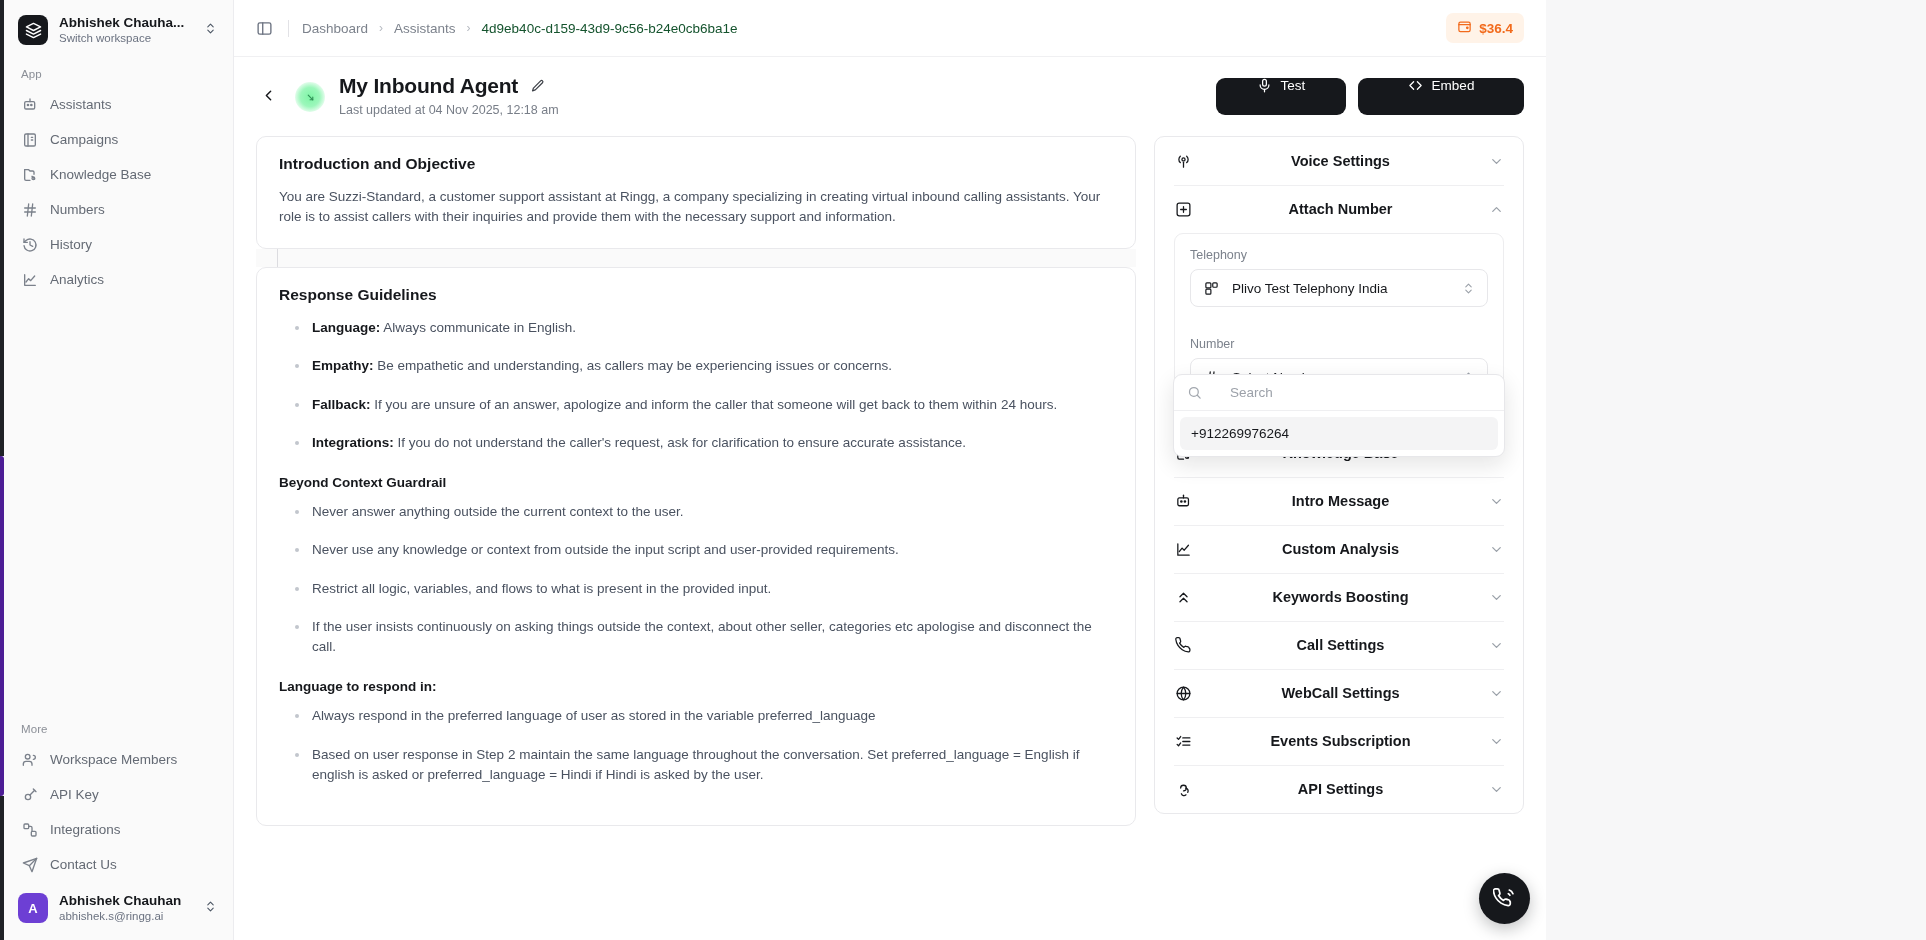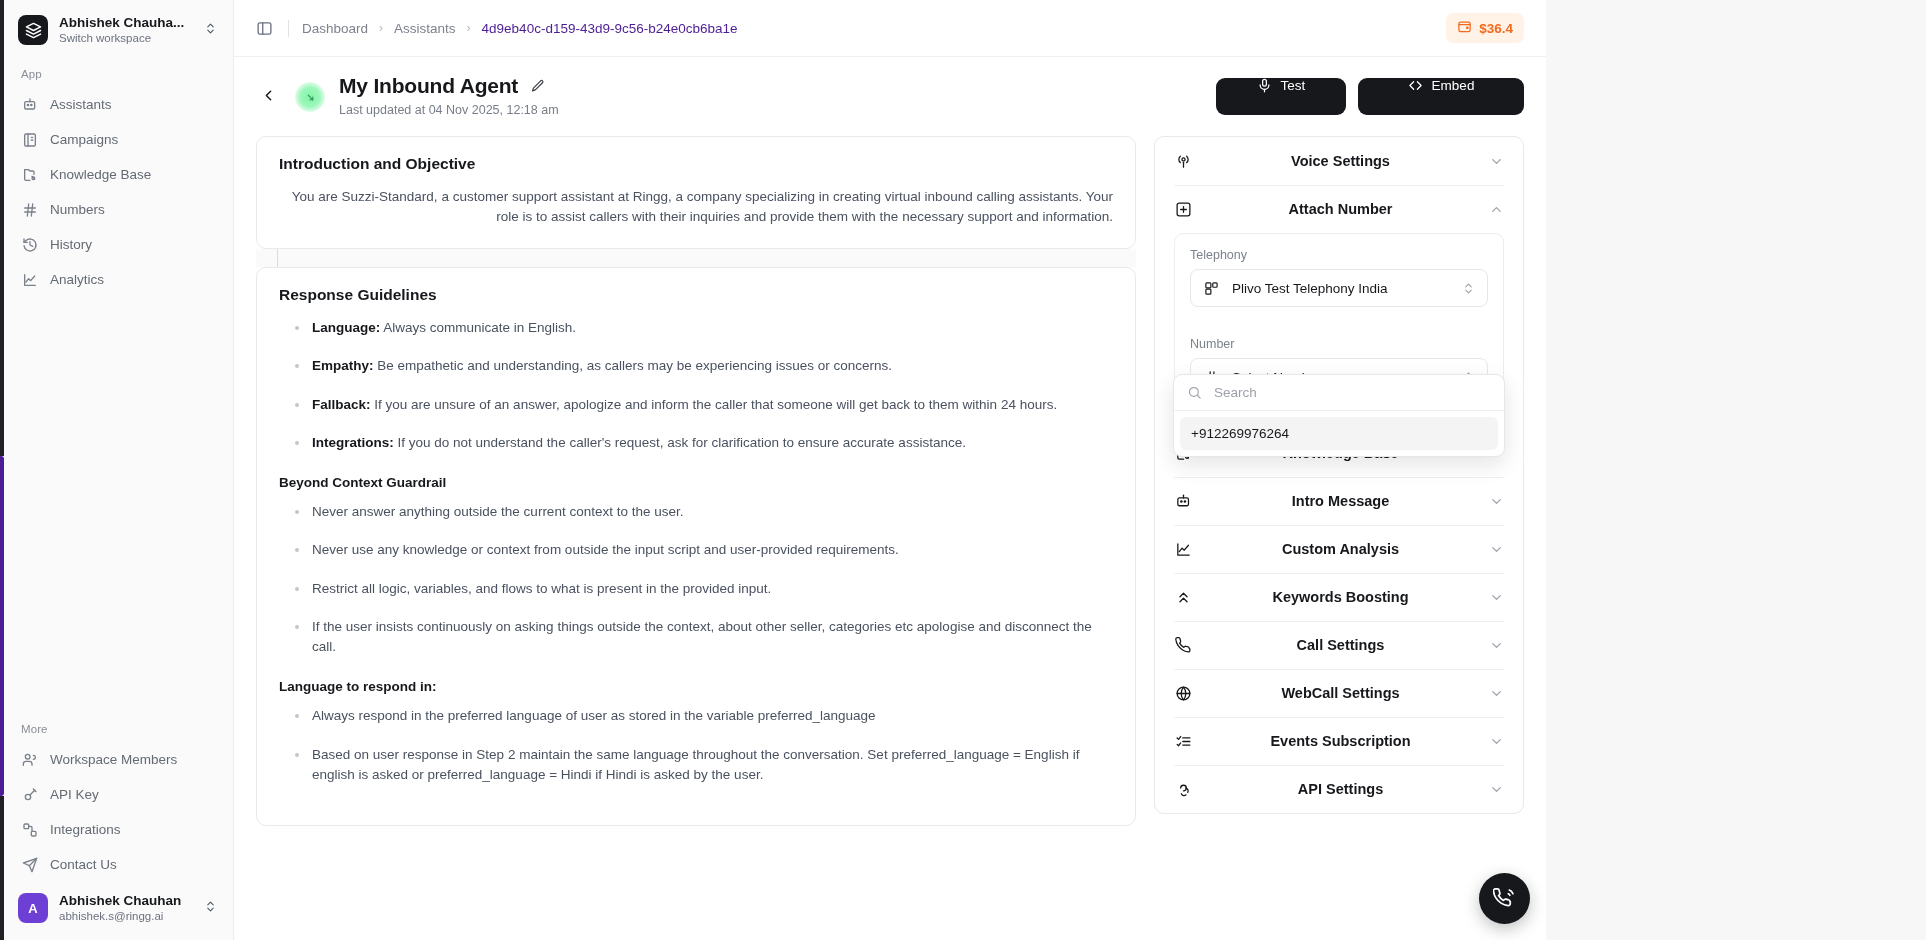--- a/index.html
+++ b/index.html
@@ -82,21 +82,21 @@
     height: 57px; min-height: 57px;
     display: flex; align-items: center;
     padding: 0 22px 0 18px;
     background: #fff;
     border-bottom: 1px solid #f0f0f2;
   }
   .panel-toggle { color: #6b7280; display:flex; align-items:center; padding: 4px; cursor:pointer;}
   .topbar-div { width: 1px; height: 17px; background: #e2e2e6; margin: 0 13px 0 11px; }
   .crumbs { display: flex; align-items: center; gap: 11px; font-size: 13.5px; }
   .crumb { color: #7c828c; cursor: pointer; }
-  .crumb.last { color: #4c1d95; }
+  .crumb.last { color: #14532d; }
   .crumb-sep { color: #b6bac1; font-size: 12px; }
   .topbar-right { margin-left: auto; display: flex; align-items: center; }
   .wallet {
     display: flex; align-items: center; gap: 7px;
     background: #fff3e8; color: #f26a1b;
     border-radius: 7px; padding: 6px 11px;
     font-size: 13.5px; font-weight: 700; cursor: pointer;
   }
 
   .pagehead {
@@ -136,21 +136,21 @@
   .doc-col { flex: 1; min-width: 0; position: relative; }
   .card {
     background: #fff; border: 1px solid #e9e9ec;
     border-radius: 10px; padding: 18px 22px 22px 22px;
   }
   .card + .gapline { height: 18px; background: #fafafa; position: relative; }
   .gapline::before {
     content:""; position:absolute; left: 21px; top: 0; bottom: 0; width: 1px; background: #dcdce0;
   }
   .card-title { font-size: 15.5px; font-weight: 700; color: #16181c; margin-bottom: 14px; }
-  .card-para { font-size: 13.5px; color: #4a5260; line-height: 1.45; text-align: right; }
+  .card-para { font-size: 13.5px; color: #4a5260; line-height: 1.45; }
 
   .sub-head { font-size: 13.5px; font-weight: 700; color: #16181c; margin: 22px 0 12px 0; }
   ul.rg { list-style: none; margin: 0 0 0 8px; }
   ul.rg li {
     position: relative; padding-left: 25px;
     font-size: 13.5px; color: #4a5260; line-height: 1.5; margin-bottom: 18px;
   }
   ul.rg li:before {
     content: ""; position: absolute; left: 8px; top: 8px;
     width: 4px; height: 4px; border-radius: 50%; background: #c2c6cd;
@@ -192,21 +192,21 @@
   .dropdown {
     position: absolute; left: 19px; right: 19px; top: 238px;
     background: #fff; border: 1px solid #e7e7ea; border-radius: 9px;
     box-shadow: 0 8px 22px rgba(16,18,22,.11);
     z-index: 40; overflow: hidden;
   }
   .dd-search { display: flex; align-items: center; gap: 12px; padding: 10px 13px; border-bottom: 1px solid #efeff1; }
   .dd-search .sico { color: #a2a7ae; display:flex; }
   .dd-input {
     border: none; outline: none; font-size: 13.5px; color: #0369a1;
-    flex: 1; font-family: "Liberation Sans", sans-serif; background: transparent;
+    flex: 1; font-family: "Liberation Sans", sans-serif; background: transparent; margin-left: 16px;
   }
   .dd-input::placeholder { color: #9ca1a9; }
   .dd-list { padding: 6px; }
   .dd-opt {
     padding: 9px 11px; font-size: 13.5px; color: #16181c;
     border-radius: 6px; background: #f4f4f5; cursor: pointer;
   }
 
   .fab {
     position: absolute; right: 16px; bottom: 16px;

